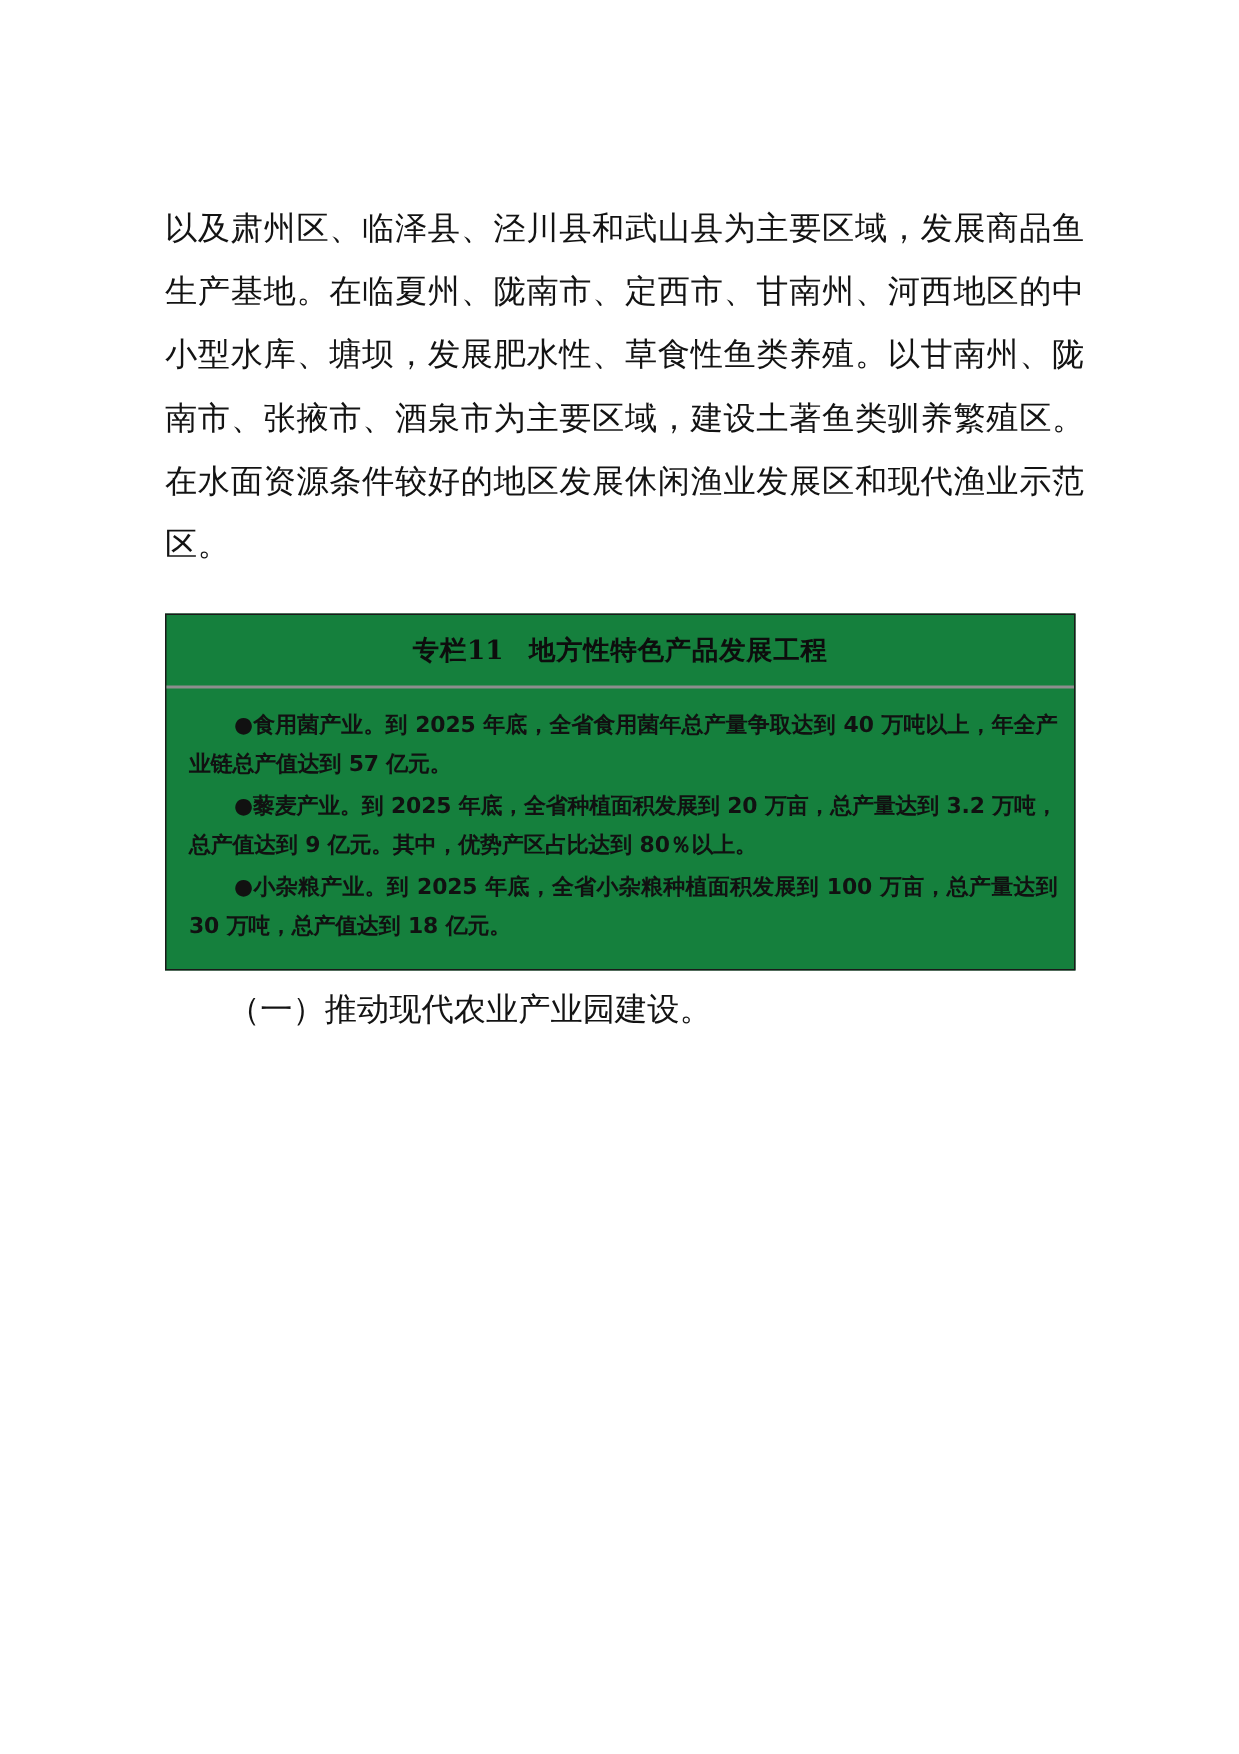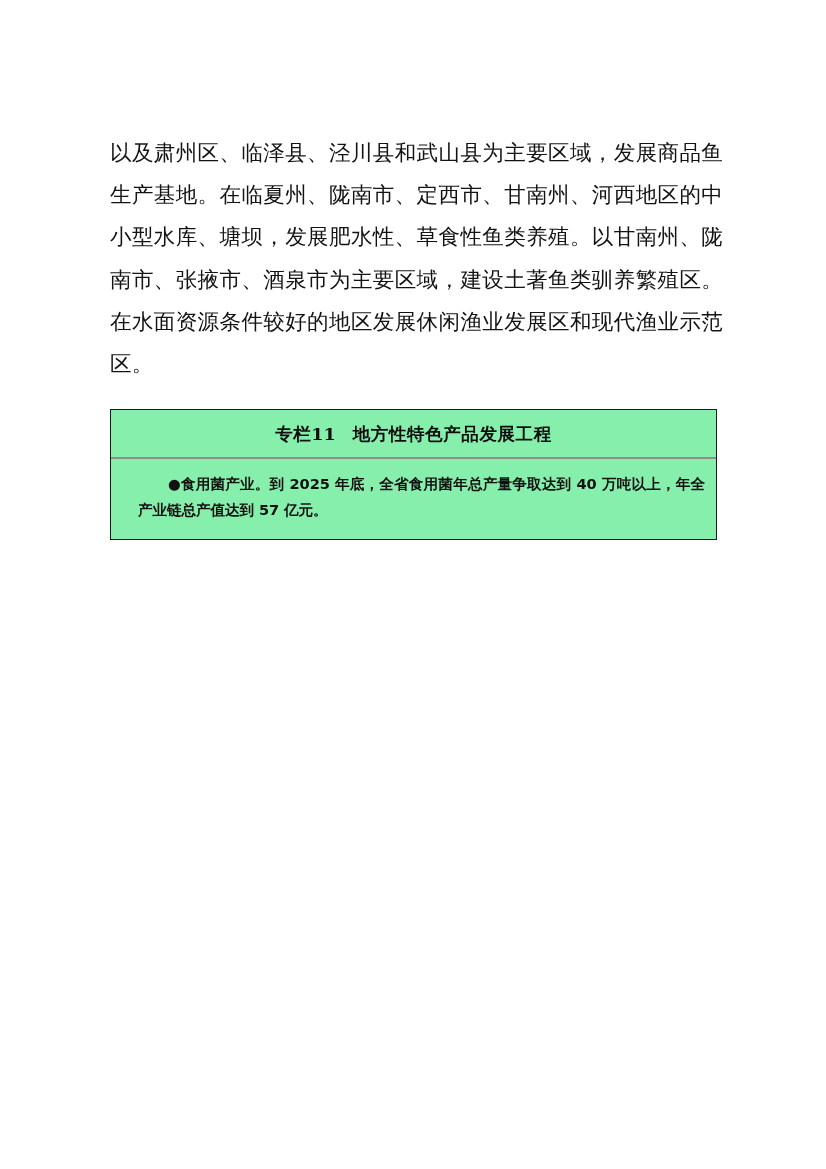--- a/index.html
+++ b/index.html
@@ -42,21 +42,21 @@
   .body-para.indent-2 {
     text-indent: 43px;
   }
 
   
   .feature-box {
     margin-top: 24px;
     border: 1.6px solid #1a1a1a;
     width: 607px;
     box-sizing: border-box;
-    background: #86efac;
+    background: #15803d;
   }
   .feature-box-title {
     text-align: center;
     font-weight: bold;
     font-size: 17.5px;
     font-family: "DejaVu Sans", "Liberation Sans", sans-serif;
     letter-spacing: 0.6px;
     padding: 13px 0 11px 0;
     border-bottom: 2.2px solid #8e8e8e;
     color: #0d0d0d;
@@ -74,21 +74,21 @@
     padding: 12px 11px 14px 11px;
   }
   .feature-item {
     font-size: 14.6px;
     line-height: 26.4px;
     font-weight: bold;
     font-family: "DejaVu Sans", "Liberation Sans", sans-serif;
     text-align: justify;
     text-justify: inter-ideograph;
     text-indent: 30px;
-    margin: 0 0 1px 16px;
+    margin: 0 0 1px 4px;
     color: #111;
     letter-spacing: -0.1px;
   }
 
   
   .section-heading {
     font-size: 21px;
     font-weight: bold;
     font-family: "DejaVu Sans", "Liberation Sans", sans-serif;
     margin: 28px 0 0 0;
@@ -134,24 +134,27 @@
   <div class="content">
 
     <p class="body-para">以及肃州区、临泽县、泾川县和武山县为主要区域，发展商品鱼生产基地。在临夏州、陇南市、定西市、甘南州、河西地区的中小型水库、塘坝，发展肥水性、草食性鱼类养殖。以甘南州、陇南市、张掖市、酒泉市为主要区域，建设土著鱼类驯养繁殖区。在水面资源条件较好的地区发展休闲渔业发展区和现代渔业示范区。</p>
 
     <div class="feature-box">
       <div class="feature-box-title">
         <span>专栏</span><span class="num">11</span><span class="gap"></span><span>地方性特色产品发展工程</span>
       </div>
       <div class="feature-box-body">
         <p class="feature-item">●食用菌产业。到 2025 年底，全省食用菌年总产量争取达到 40 万吨以上，年全产业链总产值达到 57 亿元。</p>
+        <p class="feature-item">●藜麦产业。到 2025 年底，全省种植面积发展到 20 万亩，总产量达到 3.2 万吨，总产值达到 9 亿元。其中，优势产区占比达到 80％以上。</p>
+        <p class="feature-item">●小杂粮产业。到 2025 年底，全省小杂粮种植面积发展到 100 万亩，总产量达到 30 万吨，总产值达到 18 亿元。</p>
       </div>
     </div>
 
 
+    <p class="sub-heading">（一）推动现代农业产业园建设。</p>
 
 
   </div>
 
   <div class="page-footer">
     <span class="dash">—</span><span>40</span><span class="dash">—</span>
   </div>
 </div>
 
 </body></html>

